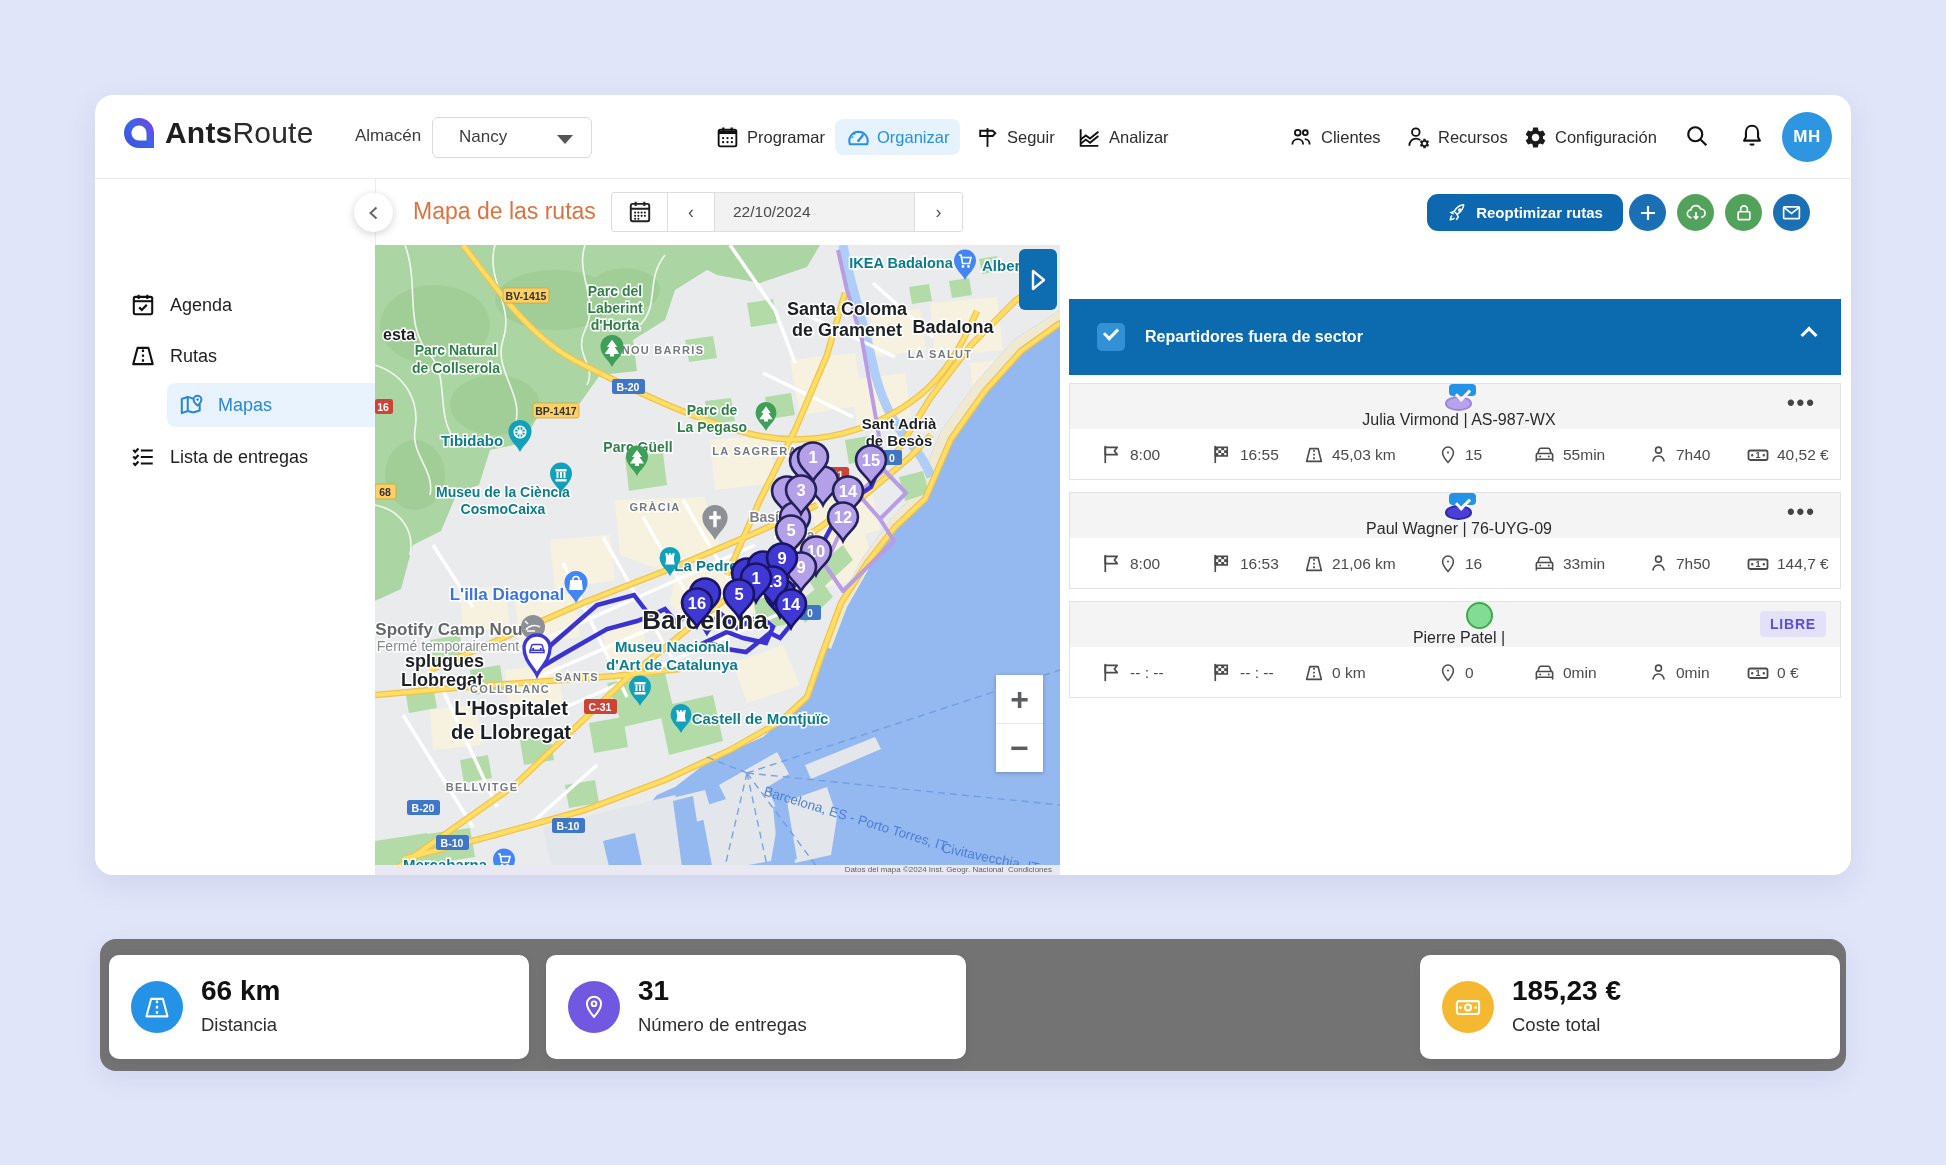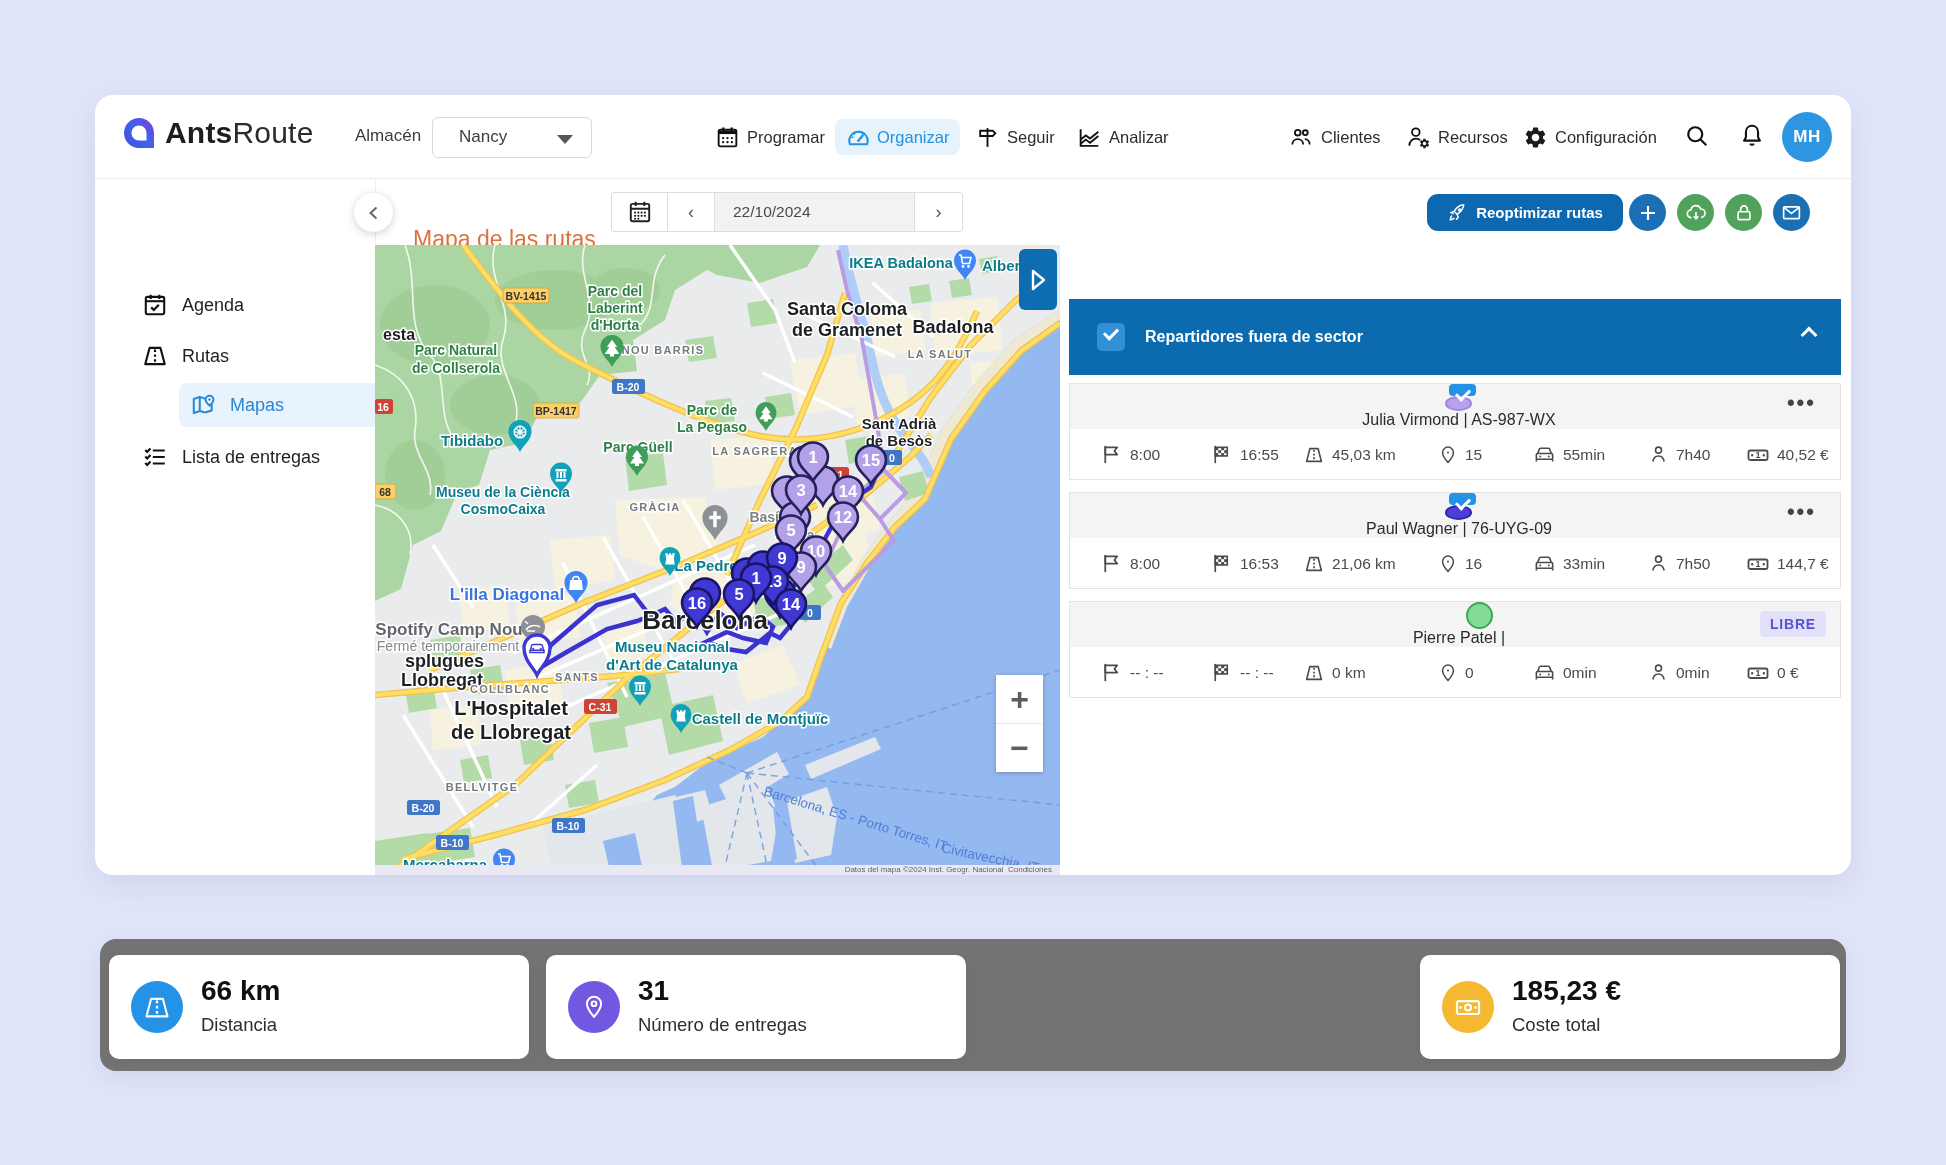--- a/index.html
+++ b/index.html
@@ -15,26 +15,26 @@
   .logo-text span { font-weight:400; color:#2b2b2b; }
   .nav-lbl { position:absolute; font-size:17px; color:#3c3c3c; top:31px; }
   .select { position:absolute; left:337px; top:22px; width:160px; height:41px; border:1px solid #d9d9d9; border-radius:6px; background:#fff; }
   .select .val { position:absolute; left:26px; top:9px; font-size:17px; color:#3c3c3c; }
   .select .arr { position:absolute; right:18px; top:17px; width:0; height:0; border-left:8px solid transparent; border-right:8px solid transparent; border-top:9px solid #555; }
   .navitem { position:absolute; top:24px; height:36px; display:flex; align-items:center; gap:7px; font-size:16.5px; color:#2d2d2d; }
   .navitem svg { flex:0 0 auto; }
   .navitem.active { background:#e7f3fc; border-radius:8px; padding:0 11px; color:#2492e0; gap:6px; }
   .avatar { position:absolute; left:1687px; top:17px; width:50px; height:50px; border-radius:50%; background:#2e96e0; color:#fff; font-weight:700; font-size:17px; display:flex; align-items:center; justify-content:center; letter-spacing:0.5px; }
   
-  .side-item { position:absolute; display:flex; align-items:center; gap:14px; font-size:18px; color:#1f1f1f; left:36px; width:255px; height:44px; padding-left:11px; border-radius:8px; }
+  .side-item { position:absolute; display:flex; align-items:center; gap:14px; font-size:18px; color:#1f1f1f; left:24px; width:255px; height:44px; padding-left:11px; border-radius:8px; }
   .side-item.active { background:#e9f3fd; color:#2b87d3; }
   .vline { position:absolute; left:280px; top:84px; width:1px; height:696px; background:#ededed; }
   
   .backbtn { position:absolute; left:259px; top:98px; width:39px; height:39px; background:#fff; border-radius:50%; box-shadow:0 2px 8px rgba(0,0,0,0.18); display:flex; align-items:center; justify-content:center; z-index:30; }
-  .ptitle { position:absolute; left:318px; top:103px; font-size:23px; color:#dd7241;margin-top:28px; }
+  .ptitle { position:absolute; left:318px; top:103px; font-size:23px; color:#dd7241; }
   .dategroup { position:absolute; left:516px; top:97px; height:40px; display:flex; border:1px solid #ddd; border-radius:3px; overflow:hidden; background:#fff; }
   .dategroup .cell { height:38px; display:flex; align-items:center; justify-content:center; border-right:1px solid #ddd; }
   .dategroup .c1 { width:56px; }
   .dategroup .c2 { width:47px; color:#555; font-size:18px; }
   .dategroup .c3 { width:200px; background:#f2f2f2; font-size:15.5px; color:#4a4a4a; justify-content:flex-start; padding-left:18px; }
   .dategroup .c4 { width:47px; border-right:none; color:#555; font-size:18px; }
   .reopt { position:absolute; left:1332px; top:99px; width:196px; height:37px; background:#0e68af; border-radius:11px; color:#fff; font-size:15px; font-weight:700; display:flex; align-items:center; justify-content:center; gap:9px; }
   .cbtn { position:absolute; top:99px; width:37px; height:37px; border-radius:50%; display:flex; align-items:center; justify-content:center; }
   
   .filterpill { position:absolute; left:977px; top:163px; height:34px; padding:0 22px 0 16px; background:#efefef; border-radius:17px; display:flex; align-items:center; gap:10px; font-size:15px; color:#4d4d4d; }

